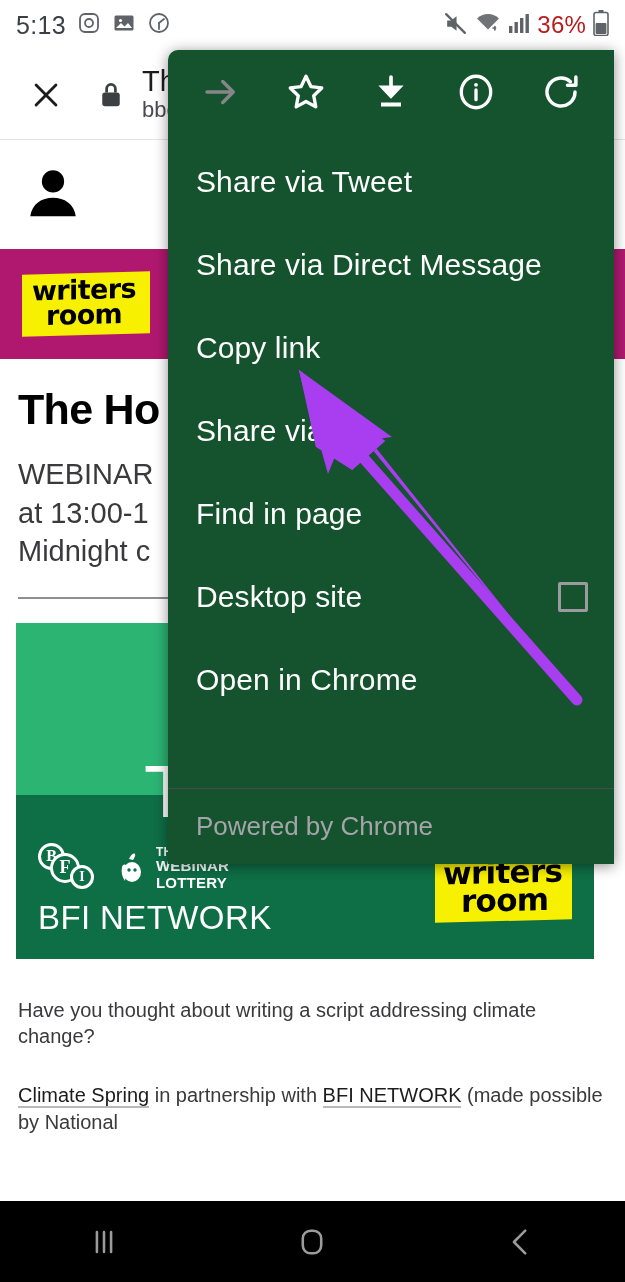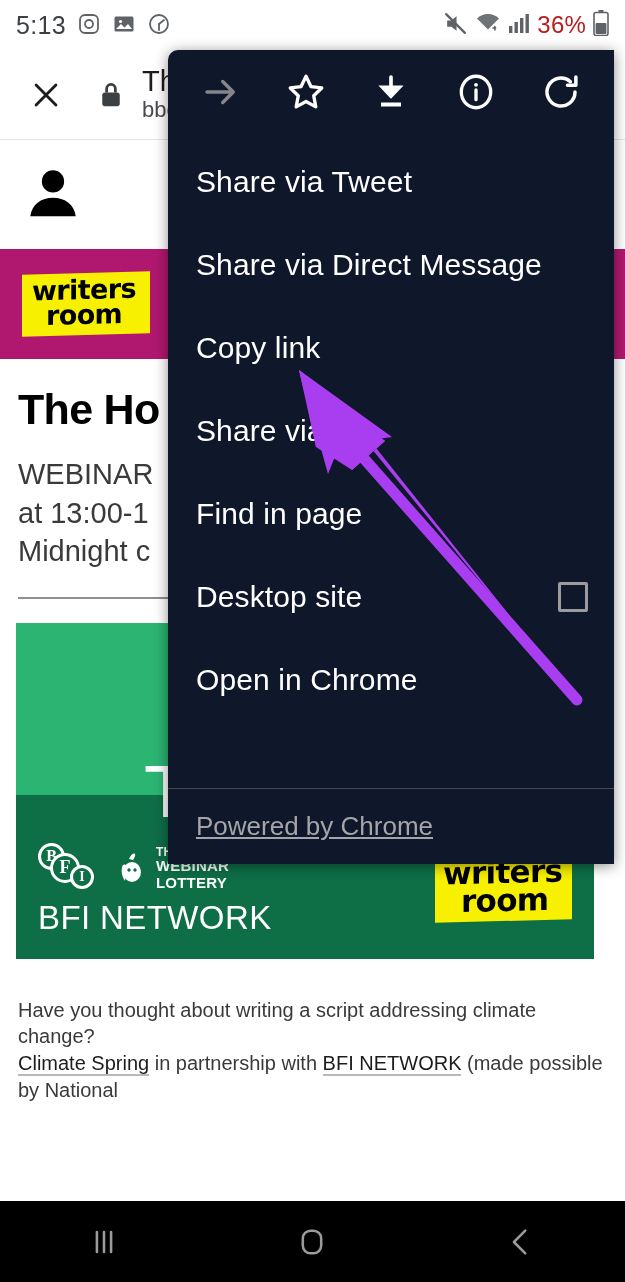--- a/index.html
+++ b/index.html
@@ -5,21 +5,21 @@
   * { margin:0; padding:0; box-sizing:border-box; }
   html,body { width:625px; height:1282px; background:#fff; overflow:hidden; }
   body { font-family:"Liberation Sans", sans-serif; position:relative; }
 
   
   #status-bar{
     position:absolute; left:0; top:0; width:625px; height:50px;
     background:#ffffff; display:flex; align-items:center;
     padding:0 16px; color:#5f6368;
   }
-  #status-left{ display:flex; align-items:flex-end; gap:11px; }
+  #status-left{ display:flex; align-items:center; gap:11px; }
   #clock{ font-size:25px; color:#3c4043; letter-spacing:.3px; }
   #status-right{ margin-left:auto; display:flex; align-items:center; gap:7px; }
   #battery-pct{ font-size:24px; color:#b91c1c; letter-spacing:.2px; }
   .sicon{ display:block; }
 
   
   #browser-bar{
     position:absolute; left:0; top:50px; width:625px; height:90px;
     background:#ffffff; border-bottom:1px solid #e4e4e6;
     display:flex; align-items:center; padding:0 24px;
@@ -91,27 +91,27 @@
   #promo-wr .bbc-row{ display:flex; gap:2px; margin-bottom:2px; }
   #promo-wr .bbc-box{ background:#000; color:#f7f000; font-weight:bold; font-size:16px;
                       padding:1px 4px; font-family:"DejaVu Sans",sans-serif; }
   #promo-wr .wrl{ color:#000; font-weight:bold; font-family:"DejaVu Sans",sans-serif;
                   letter-spacing:-.7px; line-height:.9; }
   #promo-wr .wrl1{ font-size:31px; }
   #promo-wr .wrl2{ font-size:31px; margin-left:18px; }
 
   #body-copy{ padding:38px 18px 0 18px; }
   #body-copy p{ font-size:20px; color:#3a3a3c; line-height:1.33; }
-  #body-copy p + p{ }
+  #body-copy p + p{ margin-top:32px; }
   .ulink{ color:#1c1c1e; border-bottom:2px solid #b9b9bd; }
 
   
   #chrome-menu{
     position:absolute; left:168px; top:50px; width:446px; height:814px;
-    background:#0f172a; border-radius:10px 0 0 0;
+    background:#14532d; border-radius:10px 0 0 0;
     box-shadow:0 2px 14px rgba(0,0,0,.45); overflow:hidden; z-index:20;
   }
   #menu-icon-row{
     height:84px; display:flex; align-items:center; justify-content:space-around;
     padding:0 10px;
   }
   .menu-icon{ width:58px; height:58px; display:flex; align-items:center; justify-content:center; }
   .menu-list{ padding-top:6px; }
   .menu-item{
     height:83px; display:flex; align-items:center; padding:0 0 0 28px;
@@ -119,21 +119,21 @@
   }
   .menu-item .mlabel{ white-space:nowrap; }
   #desktop-check{
     position:absolute; right:26px; top:50%; transform:translateY(-50%);
     width:30px; height:30px; border:3px solid #9b9b9f; border-radius:2px;
   }
   #menu-footer{
     position:absolute; left:0; right:0; bottom:0; height:76px;
     border-top:1px solid #4a4a4e; display:flex; align-items:center; padding-left:28px;
   }
-  #menu-footer-text{ color:#a5a5a9; font-size:26px;text-decoration:underline; }
+  #menu-footer-text{ color:#a5a5a9; font-size:26px; }
 
   
   #annot-arrow{ position:absolute; left:0; top:0; width:625px; height:1282px;
                 pointer-events:none; z-index:40; }
 
   
   #nav-bar{
     position:absolute; left:0; bottom:0; width:625px; height:81px;
     background:#000; display:flex; align-items:center; justify-content:space-around;
     z-index:30;

